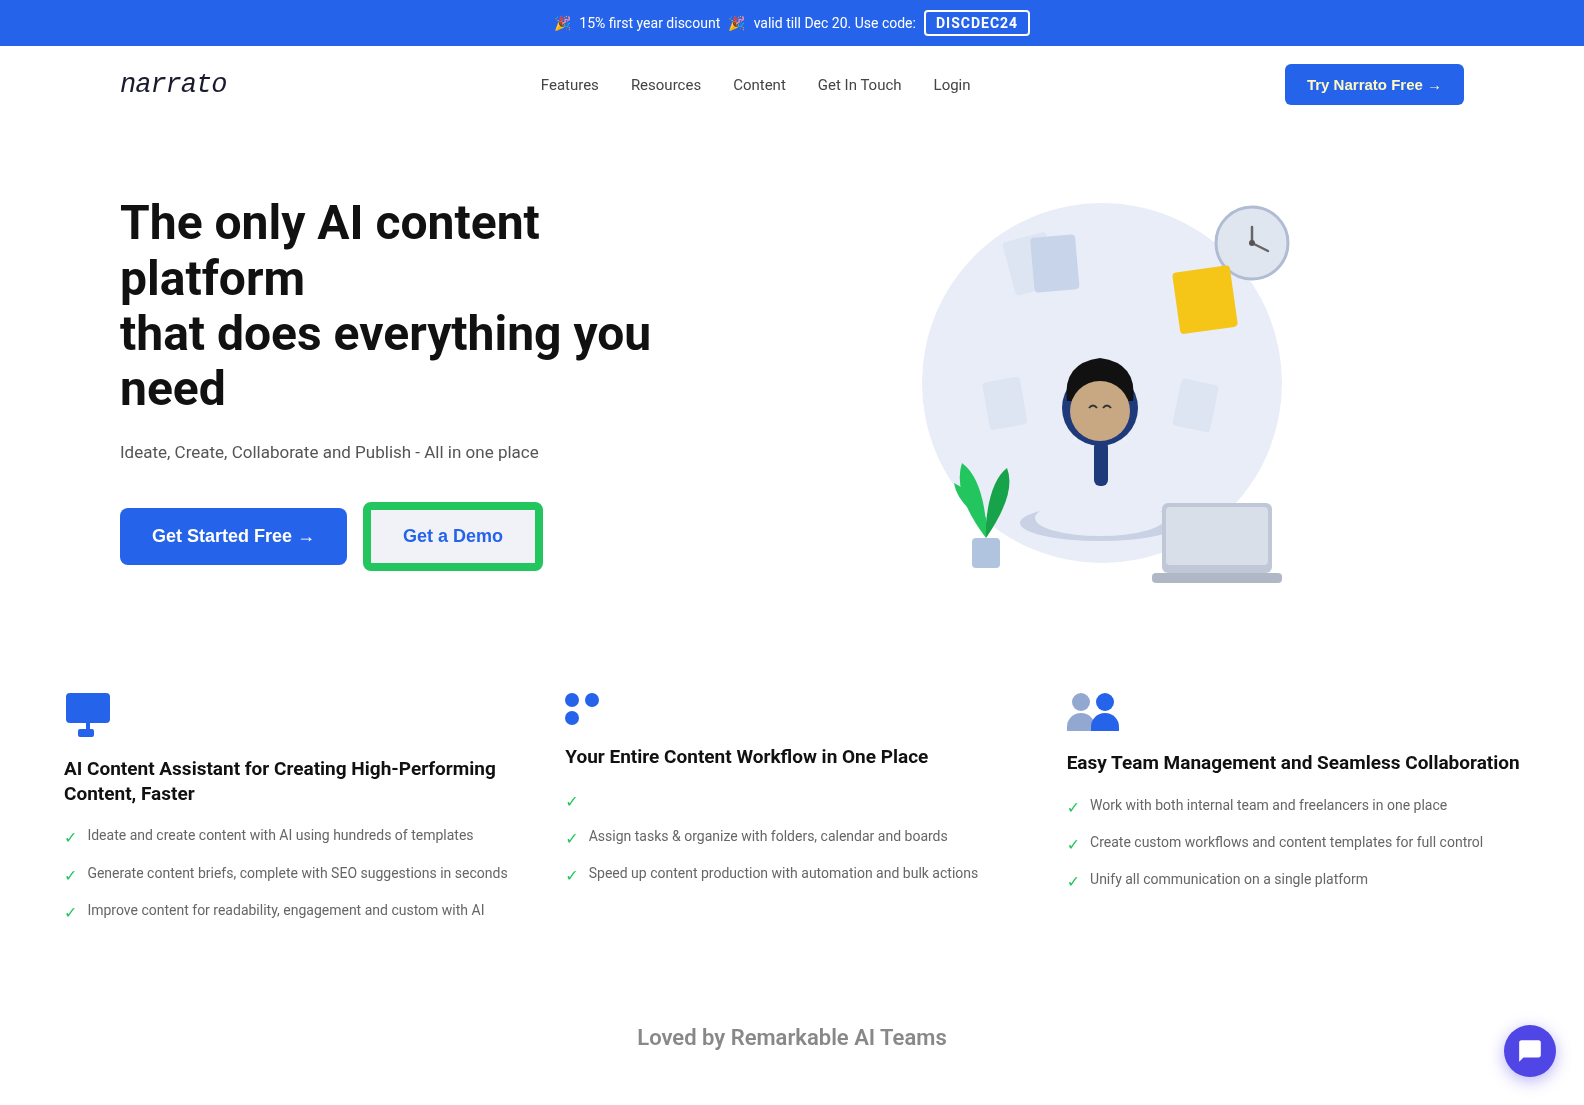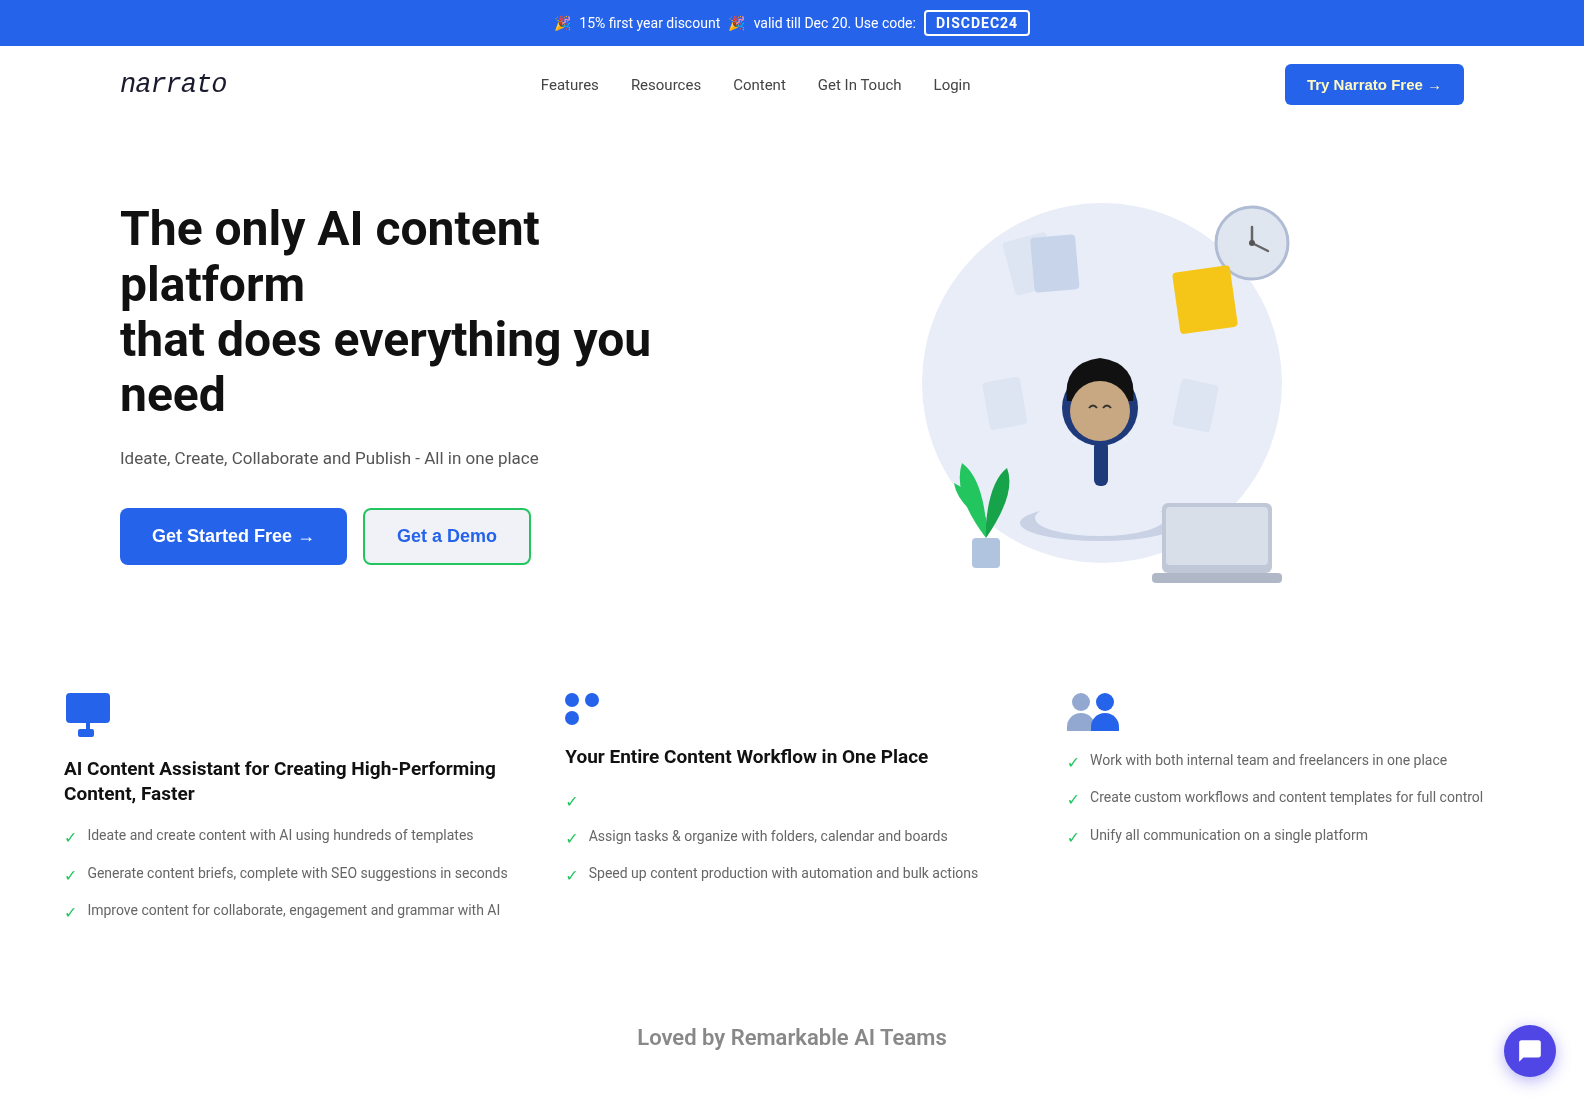--- a/index.html
+++ b/index.html
@@ -104,21 +104,21 @@
       font-size: 18px;
       font-weight: 700;
       cursor: pointer;
       display: flex;
       align-items: center;
       gap: 8px;
     }
     .btn-secondary {
       background: #f0f2f8;
       color: #2563eb;
-      border: 2px solid #22c55e;
+      border: 8px solid #22c55e;
       padding: 16px 32px;
       border-radius: 8px;
       font-size: 18px;
       font-weight: 600;
       cursor: pointer;
     }
     .hero-right {
       flex: 1;
       display: flex;
       justify-content: center;
@@ -380,21 +380,21 @@
       <li>
         <span class="check-icon">✓</span>
         <span>Ideate and create content with AI using hundreds of templates</span>
       </li>
       <li>
         <span class="check-icon">✓</span>
         <span>Generate content briefs, complete with SEO suggestions in seconds</span>
       </li>
       <li>
         <span class="check-icon">✓</span>
-        <span>Improve content for collaborate, engagement and grammar with AI</span>
+        <span>Improve content for readability, engagement and custom with AI</span>
       </li>
     </ul>
   </div>
 
   <div class="feature-card">
     <div class="feature-icon">
       <div class="icon-workflow">
         <div class="icon-workflow-row">
           <div class="icon-dot active"></div>
           <div class="icon-dot active"></div>
@@ -426,20 +426,21 @@
         <div class="icon-person">
           <div class="icon-head"></div>
           <div class="icon-body"></div>
         </div>
         <div class="icon-person" style="margin-left:-6px">
           <div class="icon-head dark"></div>
           <div class="icon-body dark"></div>
         </div>
       </div>
     </div>
+    <h3>Easy Team Management and Seamless Collaboration</h3>
     <ul class="feature-list">
       <li>
         <span class="check-icon">✓</span>
         <span>Work with both internal team and freelancers in one place</span>
       </li>
       <li>
         <span class="check-icon">✓</span>
         <span>Create custom workflows and content templates for full control</span>
       </li>
       <li>

